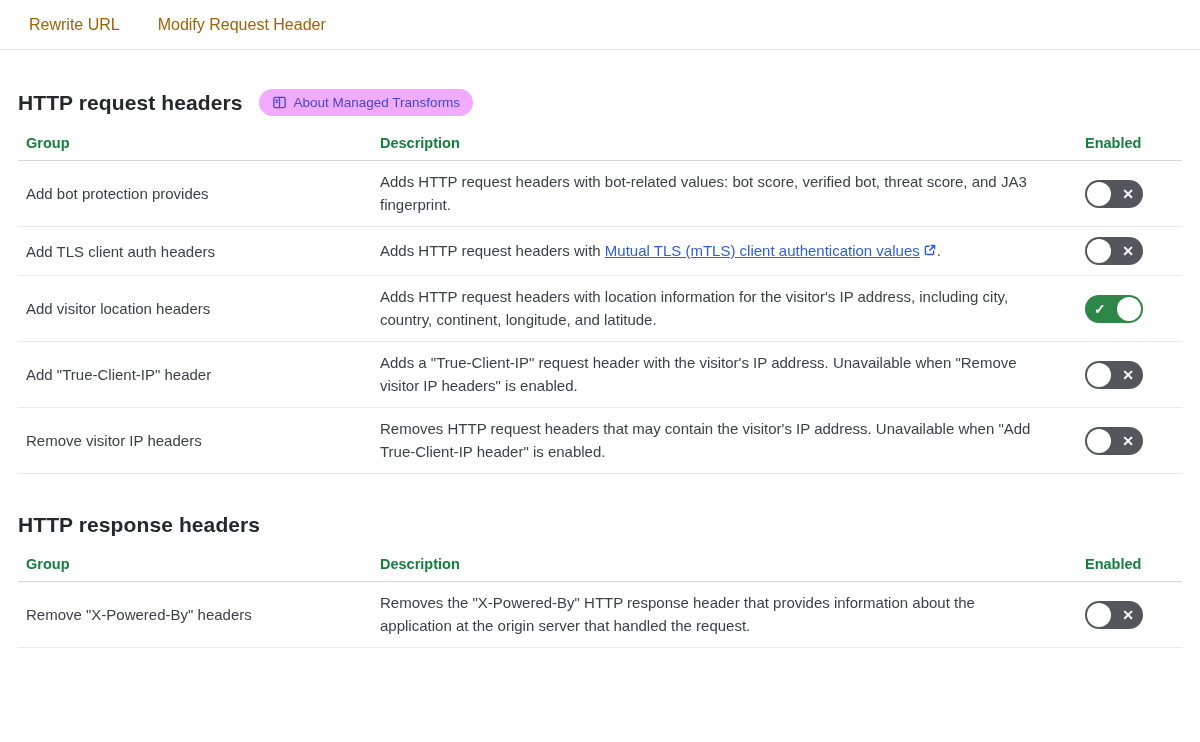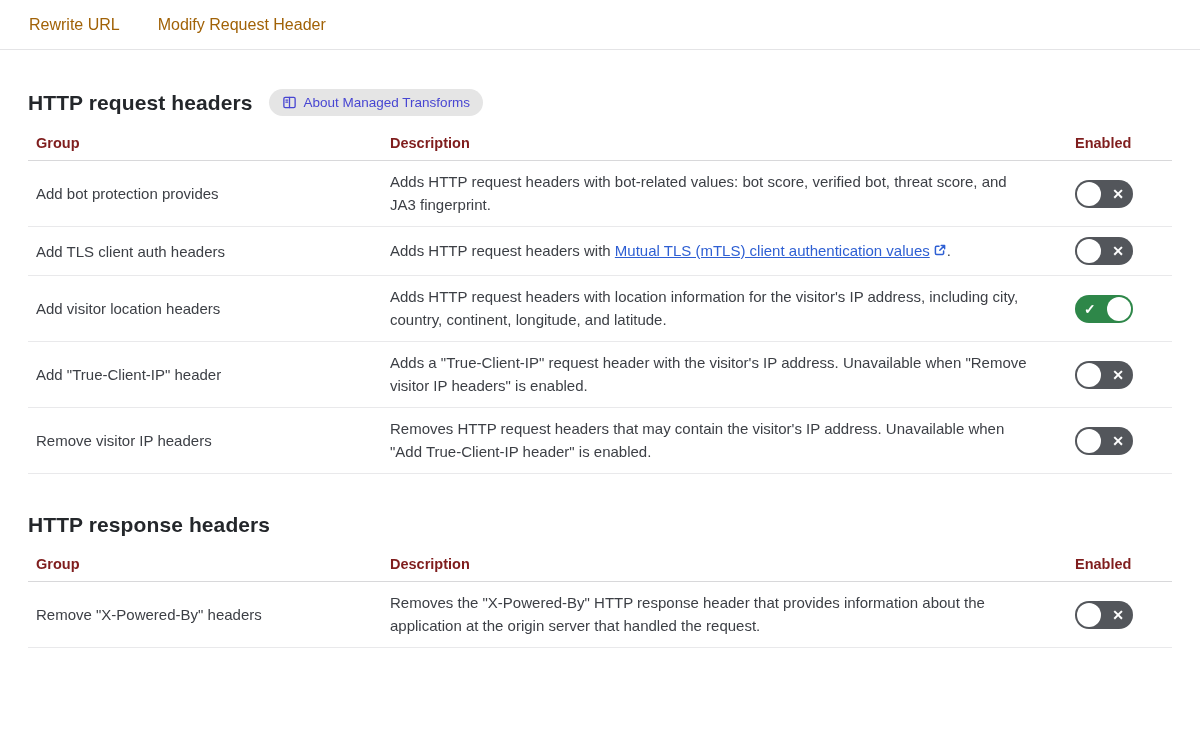--- a/index.html
+++ b/index.html
@@ -32,54 +32,54 @@
   }
   .tab.active { color: #17181a; font-weight: 700; }
   .tab.active::after {
     content: "";
     position: absolute;
     left: 0; right: 0; bottom: -1px;
     height: 3px;
     background: #1e52c9;
   }
   
-  .section { margin: 0 28px; }
+  .section { margin: 0 18px; }
   .sec-head {
     display: flex;
     align-items: center;
     margin-top: 39px;
     margin-bottom: 12px;
   }
   .sec-title {
     font-size: 21px;
     font-weight: 700;
     color: #24272b;
     letter-spacing: 0.1px;
   }
   .badge {
     display: inline-flex;
     align-items: center;
     gap: 7px;
     margin-left: 16px;
-    background: #e5e5e5;
+    background: #f0abfc;
     color: #4846d2;
     border-radius: 999px;
     padding: 6px 13px;
     font-size: 13.5px;
     text-decoration: none;
     cursor: pointer;
   }
   .badge svg { flex: 0 0 auto; }
   
   table { width: 100%; border-collapse: collapse; }
   th {
     text-align: left;
     font-size: 14.5px;
     font-weight: 700;
-    color: #7f1d1d;
+    color: #15803d;
     padding: 7px 0 9px 8px;
     border-bottom: 1px solid #d8d8da;
   }
   th.col-group  { width: 354px; }
   th.col-enabled{ width: 105px; }
   td {
     border-bottom: 1px solid #e9e9eb;
     vertical-align: middle;
     font-size: 15px;
     padding: 10px 0 10px 8px;

